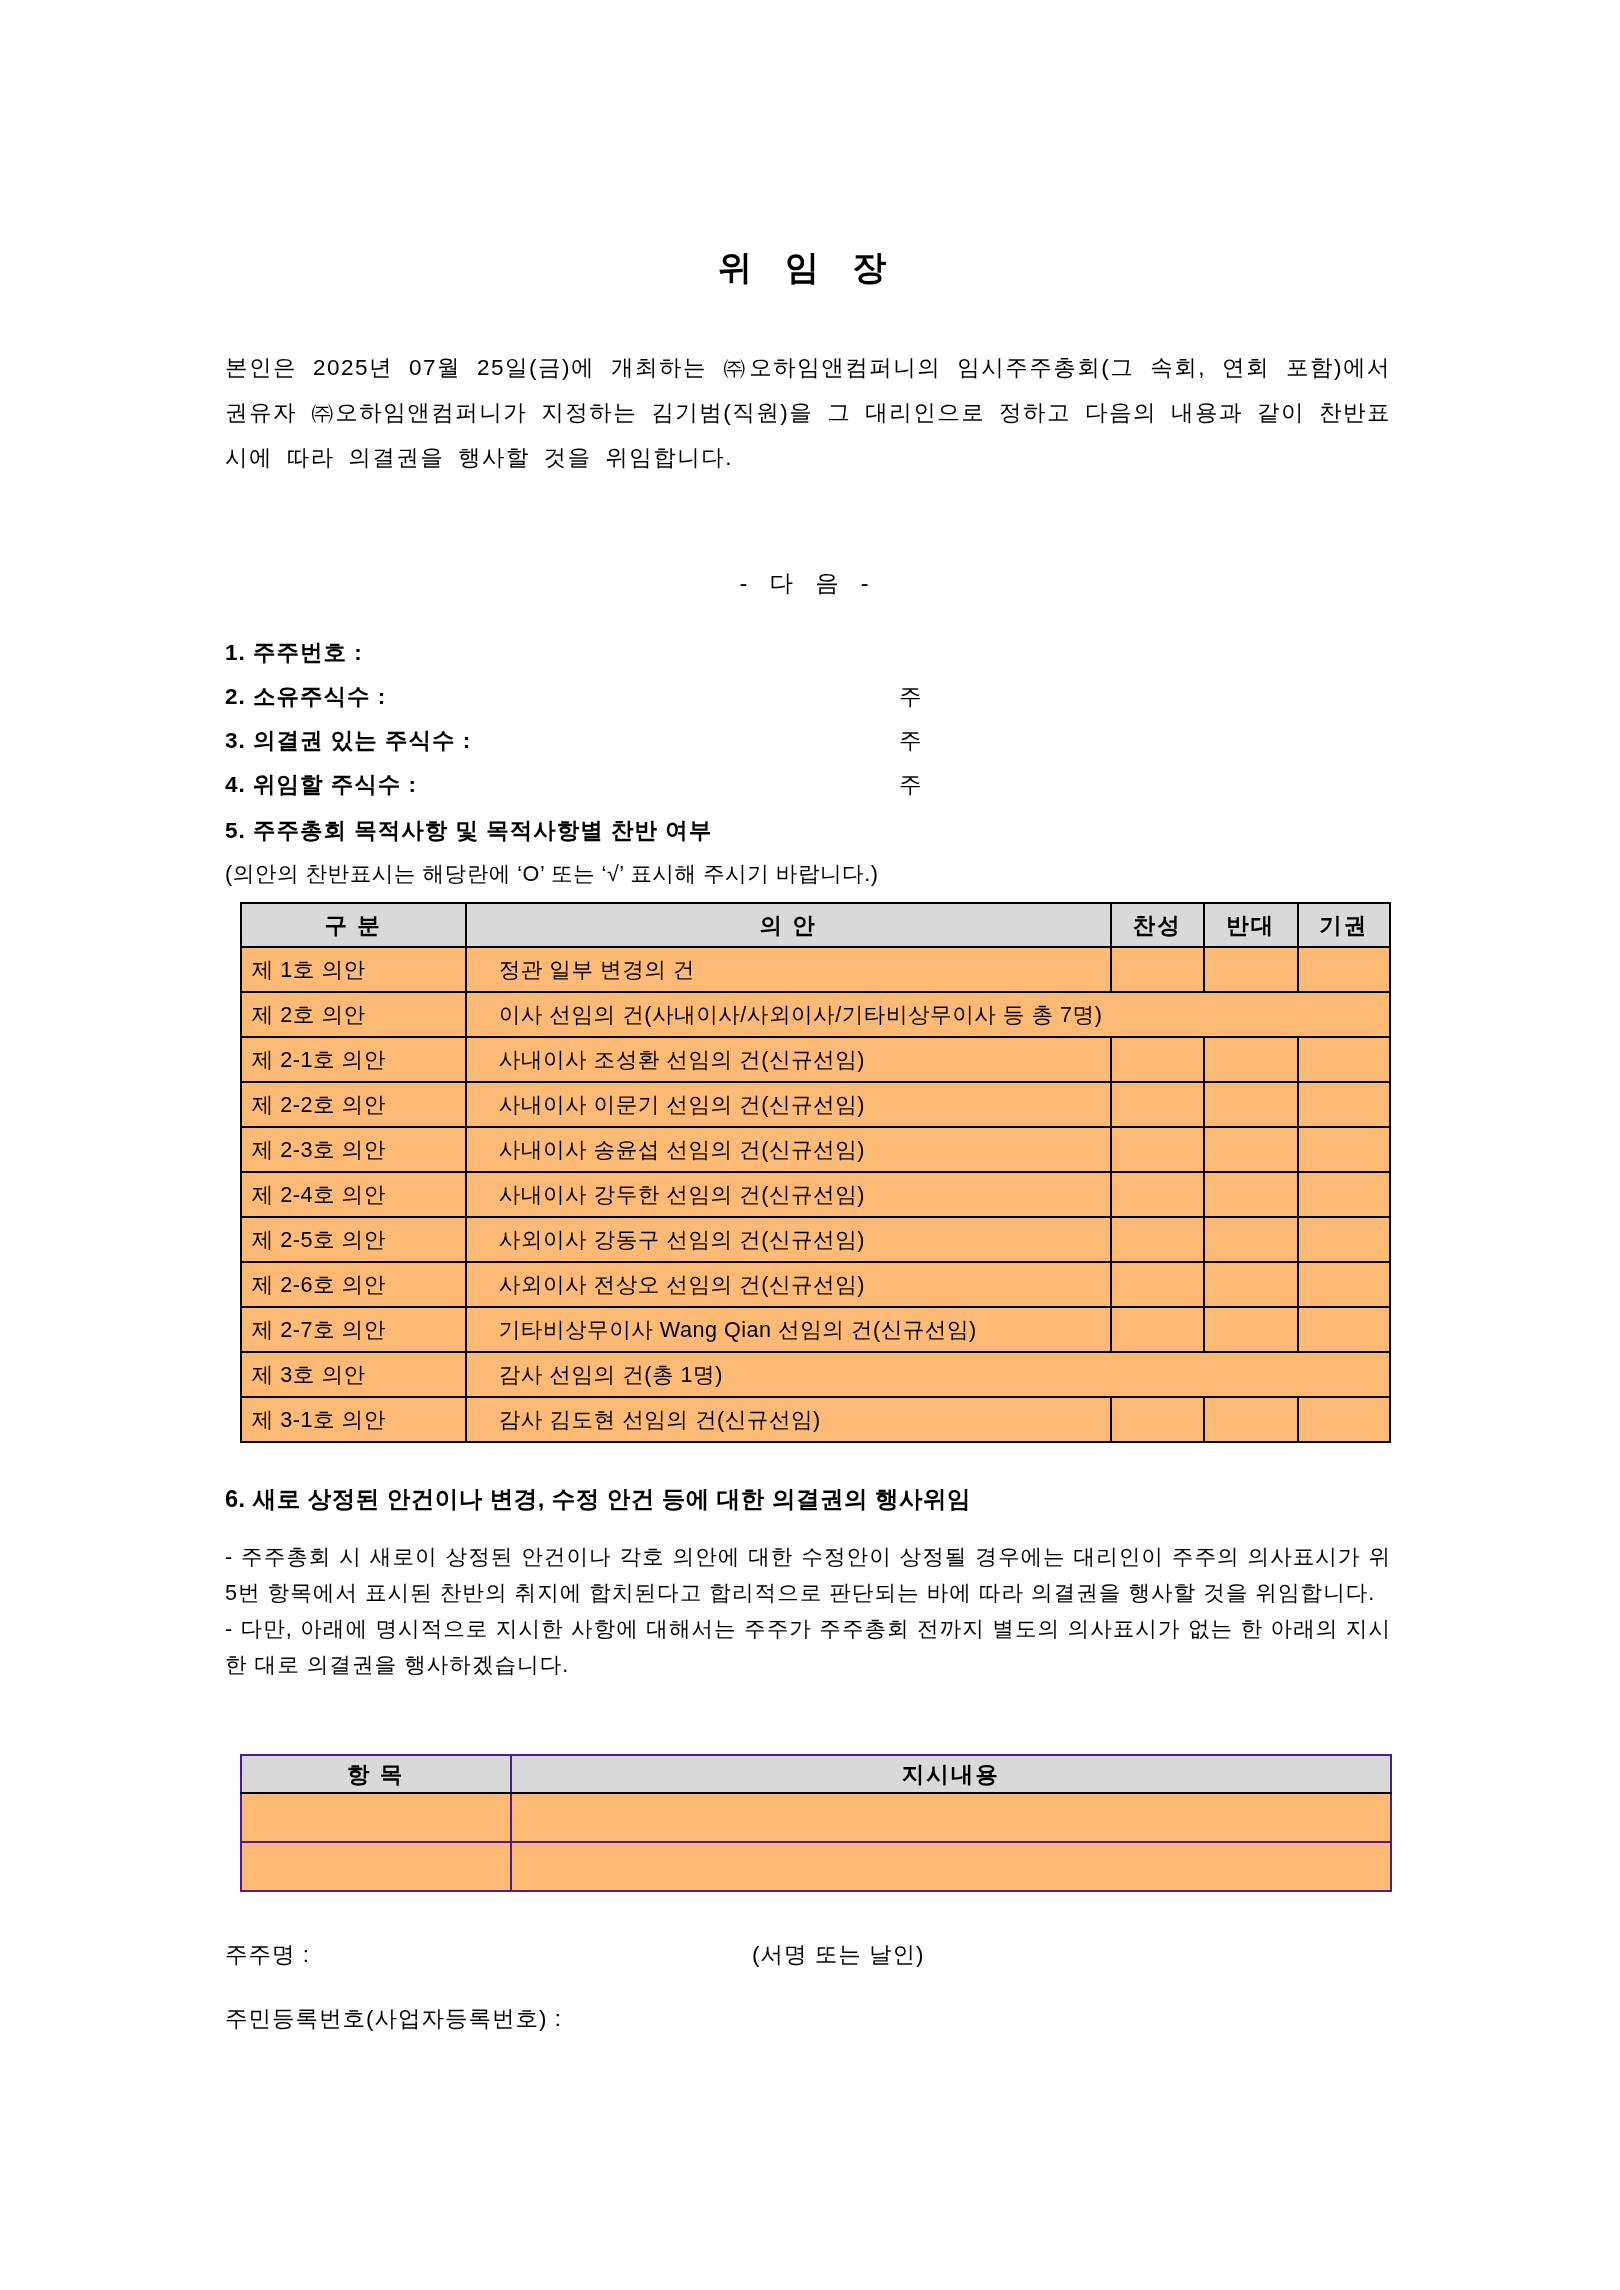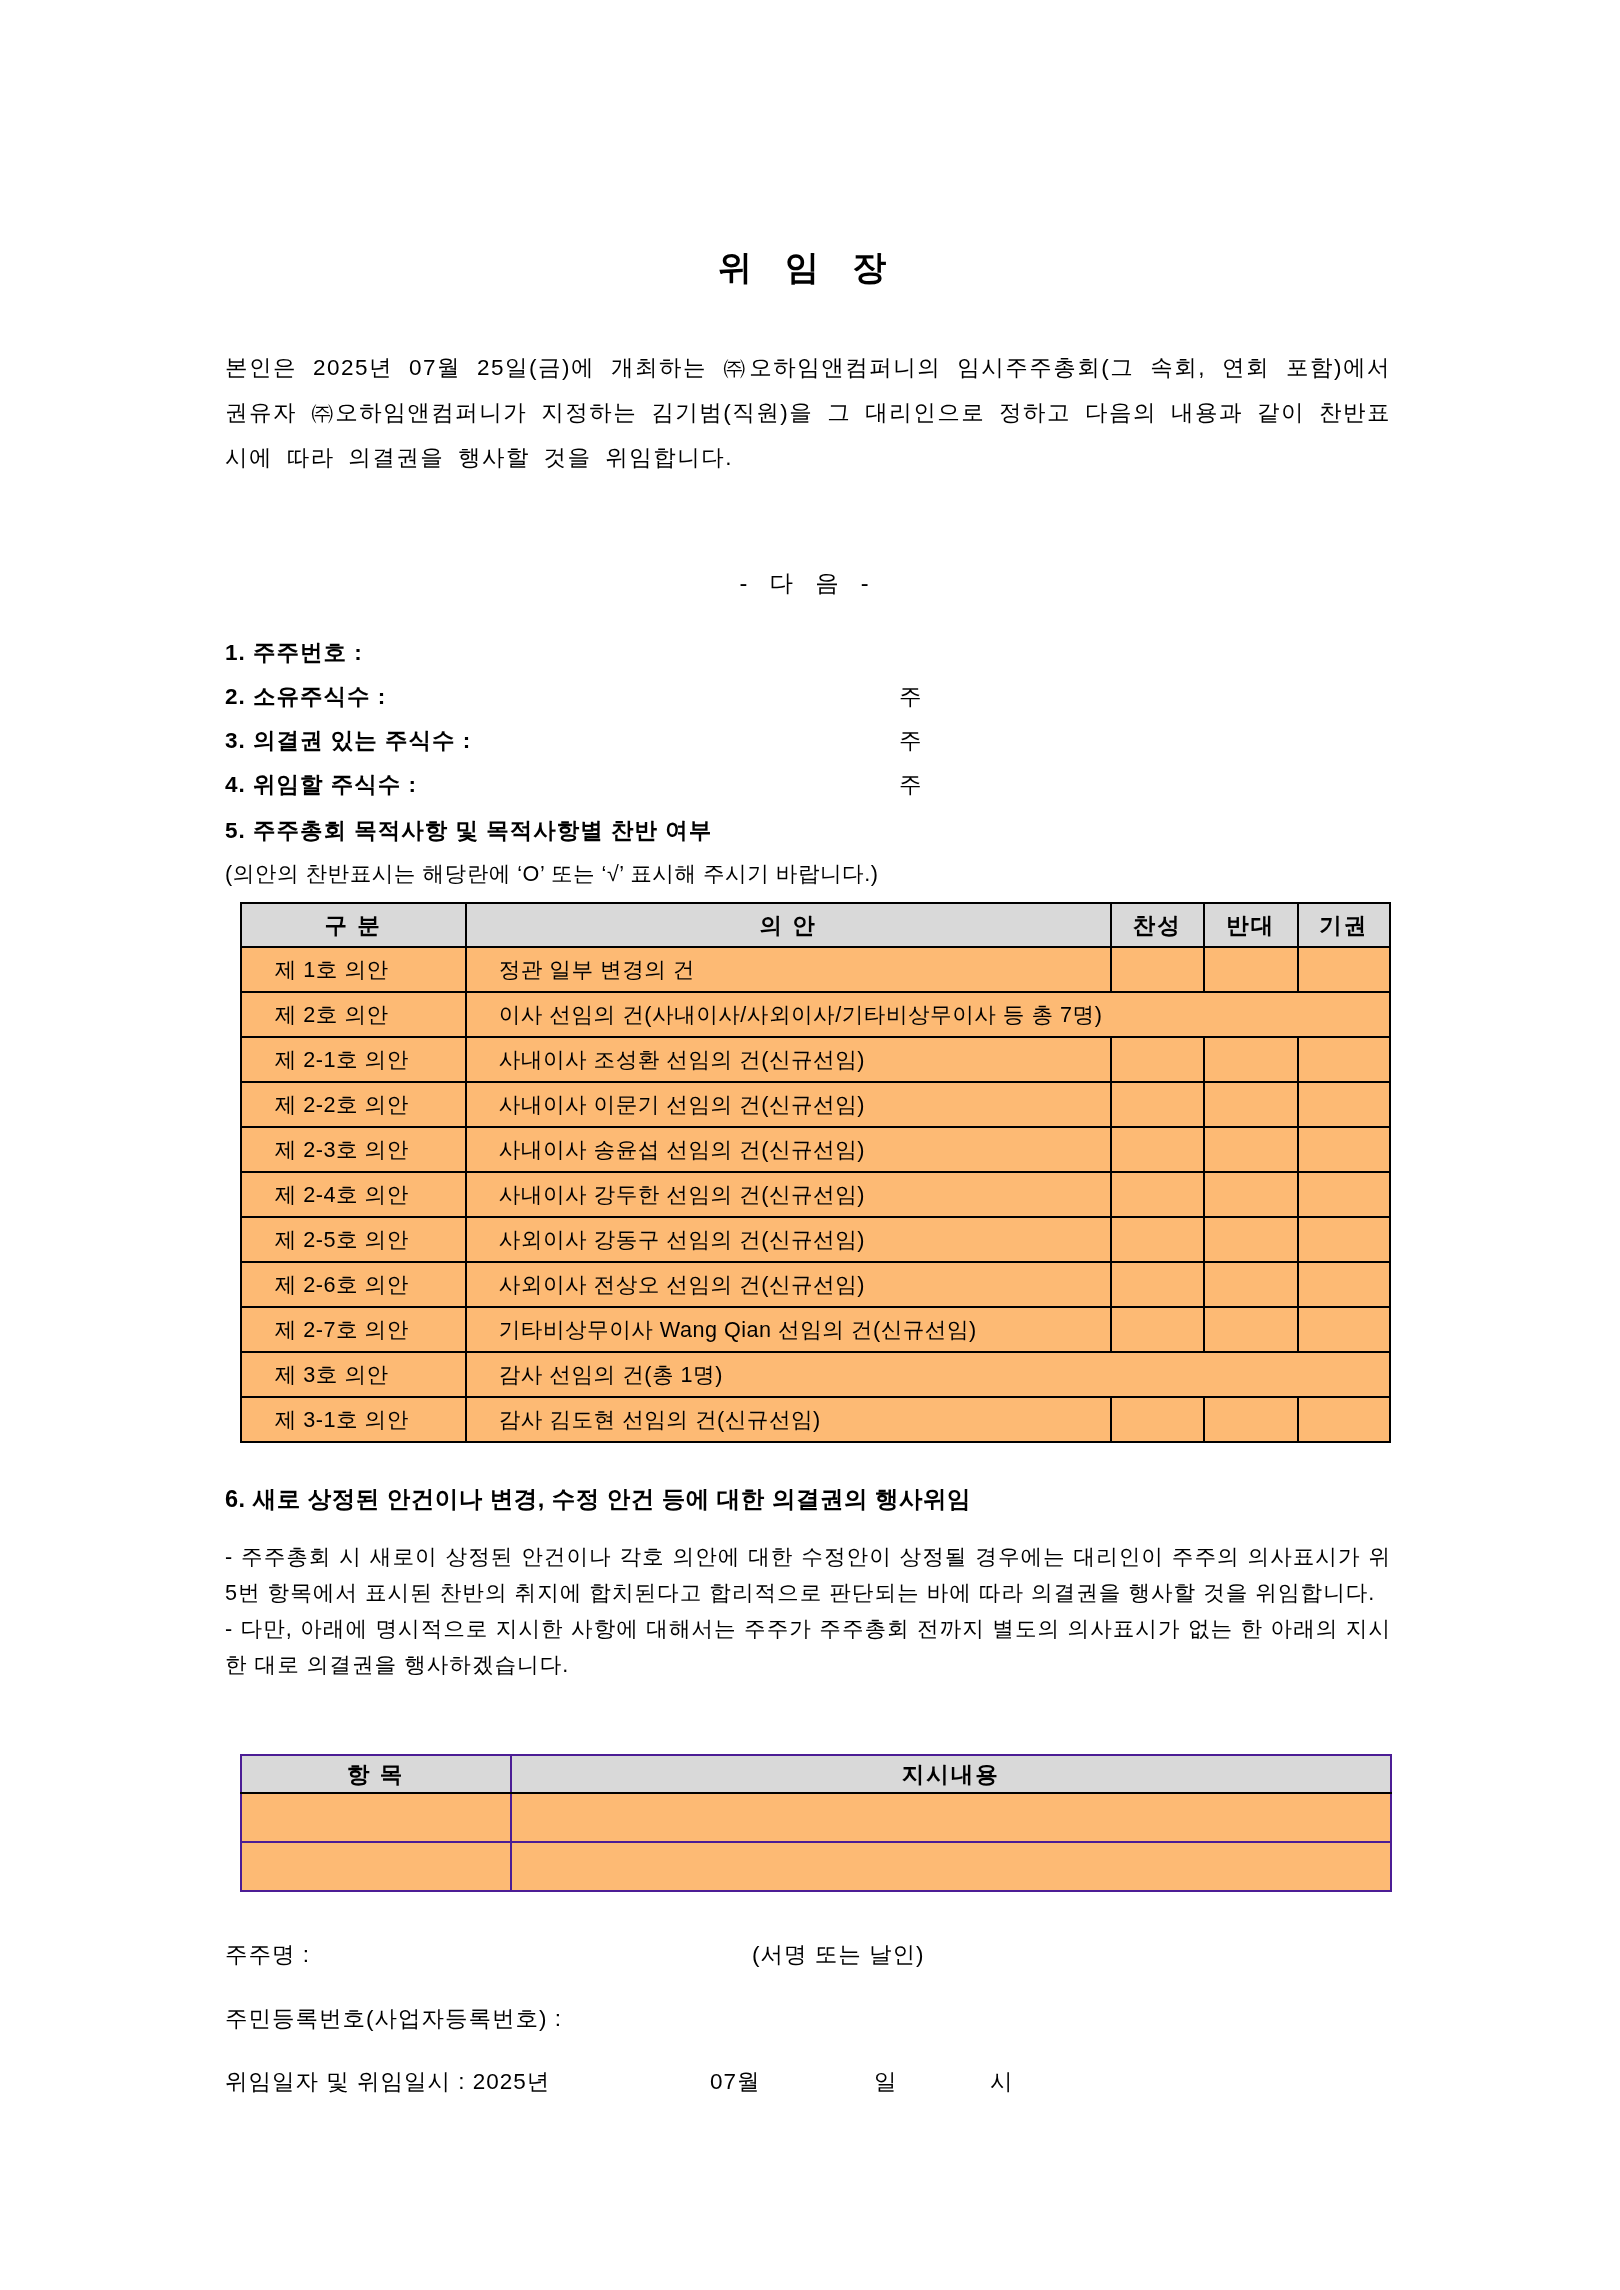--- a/index.html
+++ b/index.html
@@ -37,21 +37,21 @@
   table { border-collapse:collapse; table-layout:fixed; background:#fdba74; }
   .agenda-table {
     position:absolute; top:902px; left:14.7px; width:1150px;
   }
   .agenda-table th, .agenda-table td { border:2px solid #000; }
   .agenda-table thead th {
     background:#d9d9d9; height:44px; font-size:22.5px; font-weight:bold;
     text-align:center; border-bottom:2.9px solid #000; letter-spacing:2px;
   }
   .agenda-table tbody td { height:45px; font-size:21.6px; vertical-align:middle; letter-spacing:0.5px; }
-  .agenda-table td.cat { padding-left:33px; }
+  .agenda-table td.cat { padding-left:10px; }
   .agenda-table td.item { padding-left:32px; }
 
   .sec6-heading { position:absolute; top:1483px; left:0; font-size:23.5px; font-weight:bold; letter-spacing:0.5px; }
   .sec6-body {
     position:absolute; top:1539px; left:0; width:100%;
     font-size:21.6px; line-height:36px; letter-spacing:1px; text-align:justify;
   }
 
   .instruction-table { position:absolute; top:1754px; left:14.7px; width:1150px; }
   .instruction-table th, .instruction-table td { border:2px solid #4c1d95; }
@@ -225,22 +225,16 @@
         </tbody>
     </table>
 
     <div class="footer-line footer-1">
       <span>주주명 :</span>
       <span class="sign-note">(서명 또는 날인)</span>
     </div>
     <div class="footer-line footer-2">
       <span>주민등록번호(사업자등록번호) :</span>
     </div>
-    <div class="footer-line footer-3">
-      <span>위임일자 및 위임일시 : 2025년</span>
-      <span class="date-month">07월</span>
-      <span class="date-day">일</span>
-      <span class="date-hour">시</span>
-    </div>
 
   </div>
 </div>
 
 
 </body></html>

